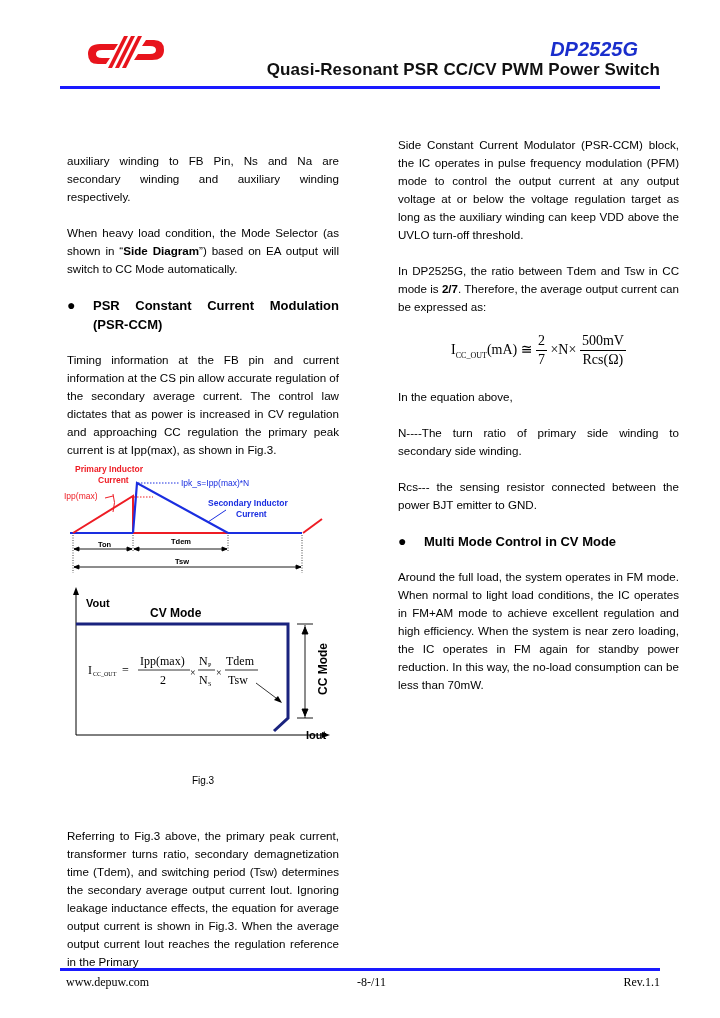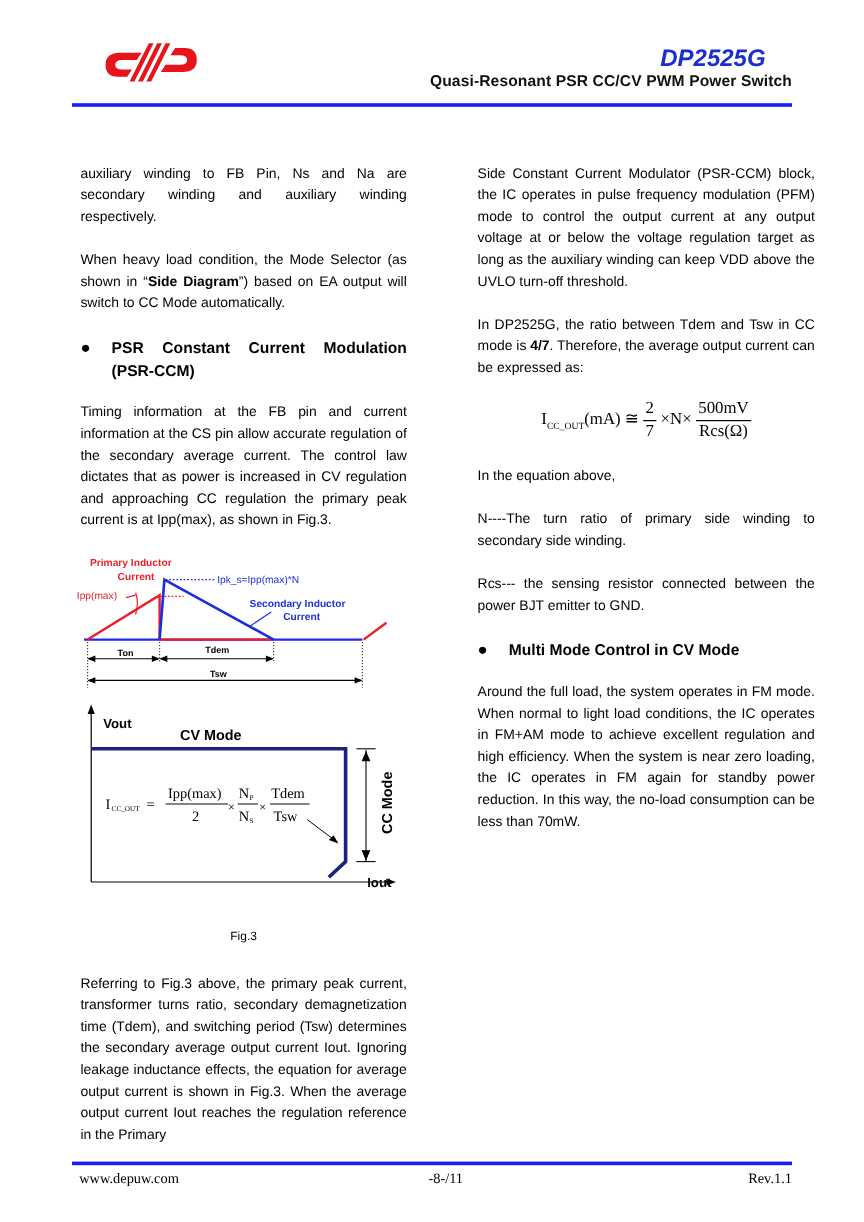--- a/index.html
+++ b/index.html
@@ -1,26 +1,26 @@
 <!DOCTYPE html>
 <html><head>
 <meta charset="utf-8">
 <style>
   html, body { margin:0; padding:0; background:#fff; }
   body { width:720px; height:1018px; position:relative; overflow:hidden; font-family:"Liberation Sans", sans-serif; color:#000; }
   .abs { position:absolute; }
   .logo { left:84px; top:34px; width:84px; height:36px; }
   .doc-id { right:82px; top:38px; font-weight:bold; font-style:italic; color:#1a2ecc; font-size:20px; }
-  .doc-sub { right:60px; top:60px; font-weight:bold; font-size:13px; color:#111; letter-spacing:0.1px; }
+  .doc-sub { right:60px; top:60px; font-weight:bold; font-size:17px; color:#111; letter-spacing:0.1px; }
   .rule-top { left:60px; top:86px; width:600px; height:3px; background:#1a1aff; }
   .rule-bot { left:60px; top:968px; width:600px; height:3px; background:#1a1aff; }
   .foot { top:975px; font-family:"Liberation Serif", serif; font-size:12px; }
   .col { font-size:11.6px; line-height:18px; text-align:justify; }
   .col p { margin:0 0 18px 0; }
-  .colL { left:67px; width:272px; }
+  .colL { left:67px; width:272px;margin-top:16px; }
   .colR { left:382px; width:281px; }
   .h { font-weight:bold; font-size:13px; display:flex; line-height:19px; }
   .h .dot { width:26px; flex:none; font-size:14px; }
   .h .t { text-align:justify; text-align-last:left; flex:1; }
   .eq { font-family:"Liberation Serif", serif; font-size:14px; }
   .frac { display:inline-block; vertical-align:middle; text-align:center; }
   .frac span { display:block; padding:0 2px; }
   .frac .num { border-bottom:1px solid #000; }
   .caption { text-align:center; font-size:10px; }
   svg text { font-family:"Liberation Sans", sans-serif; }
@@ -130,21 +130,21 @@
 </svg>
 
 <div class="abs caption" style="left:67px;width:272px;top:775px;">Fig.3</div>
 
 <div class="abs col colL" style="top:811px;">
   <p>Referring to Fig.3 above, the primary peak current, transformer turns ratio, secondary demagnetization time (Tdem), and switching period (Tsw) determines the secondary average output current Iout. Ignoring leakage inductance effects, the equation for average output current is shown in Fig.3. When the average output current Iout reaches the regulation reference in the Primary</p>
 </div>
 
 <div class="abs col colR" style="top:136px;margin-left:16px;">
   <p>Side Constant Current Modulator (PSR-CCM) block, the IC operates in pulse frequency modulation (PFM) mode to control the output current at any output voltage at or below the voltage regulation target as long as the auxiliary winding can keep VDD above the UVLO turn-off threshold.</p>
-  <p><span>In DP2525G, the ratio between Tdem and Tsw in CC mode is </span><b>4/7</b><span>. Therefore, the average output current can be expressed as:</span></p>
+  <p><span>In DP2525G, the ratio between Tdem and Tsw in CC mode is </span><b>2/7</b><span>. Therefore, the average output current can be expressed as:</span></p>
   <div class="eq" style="text-align:center;margin:-2px 0 16px 0;height:40px;">
     <span>I</span><sub style="font-size:8px;">CC_OUT</sub><span>(mA)</span>
     <span>≅</span>
     <span class="frac"><span class="num">2</span><span>7</span></span>
     <span>×</span><span>N</span><span>×</span>
     <span class="frac"><span class="num">500mV</span><span>Rcs(Ω)</span></span>
   </div>
   <p>In the equation above,</p>
   <p>N----The turn ratio of primary side winding to secondary side winding.</p>
   <p>Rcs--- the sensing resistor connected between the power BJT emitter to GND.</p>

